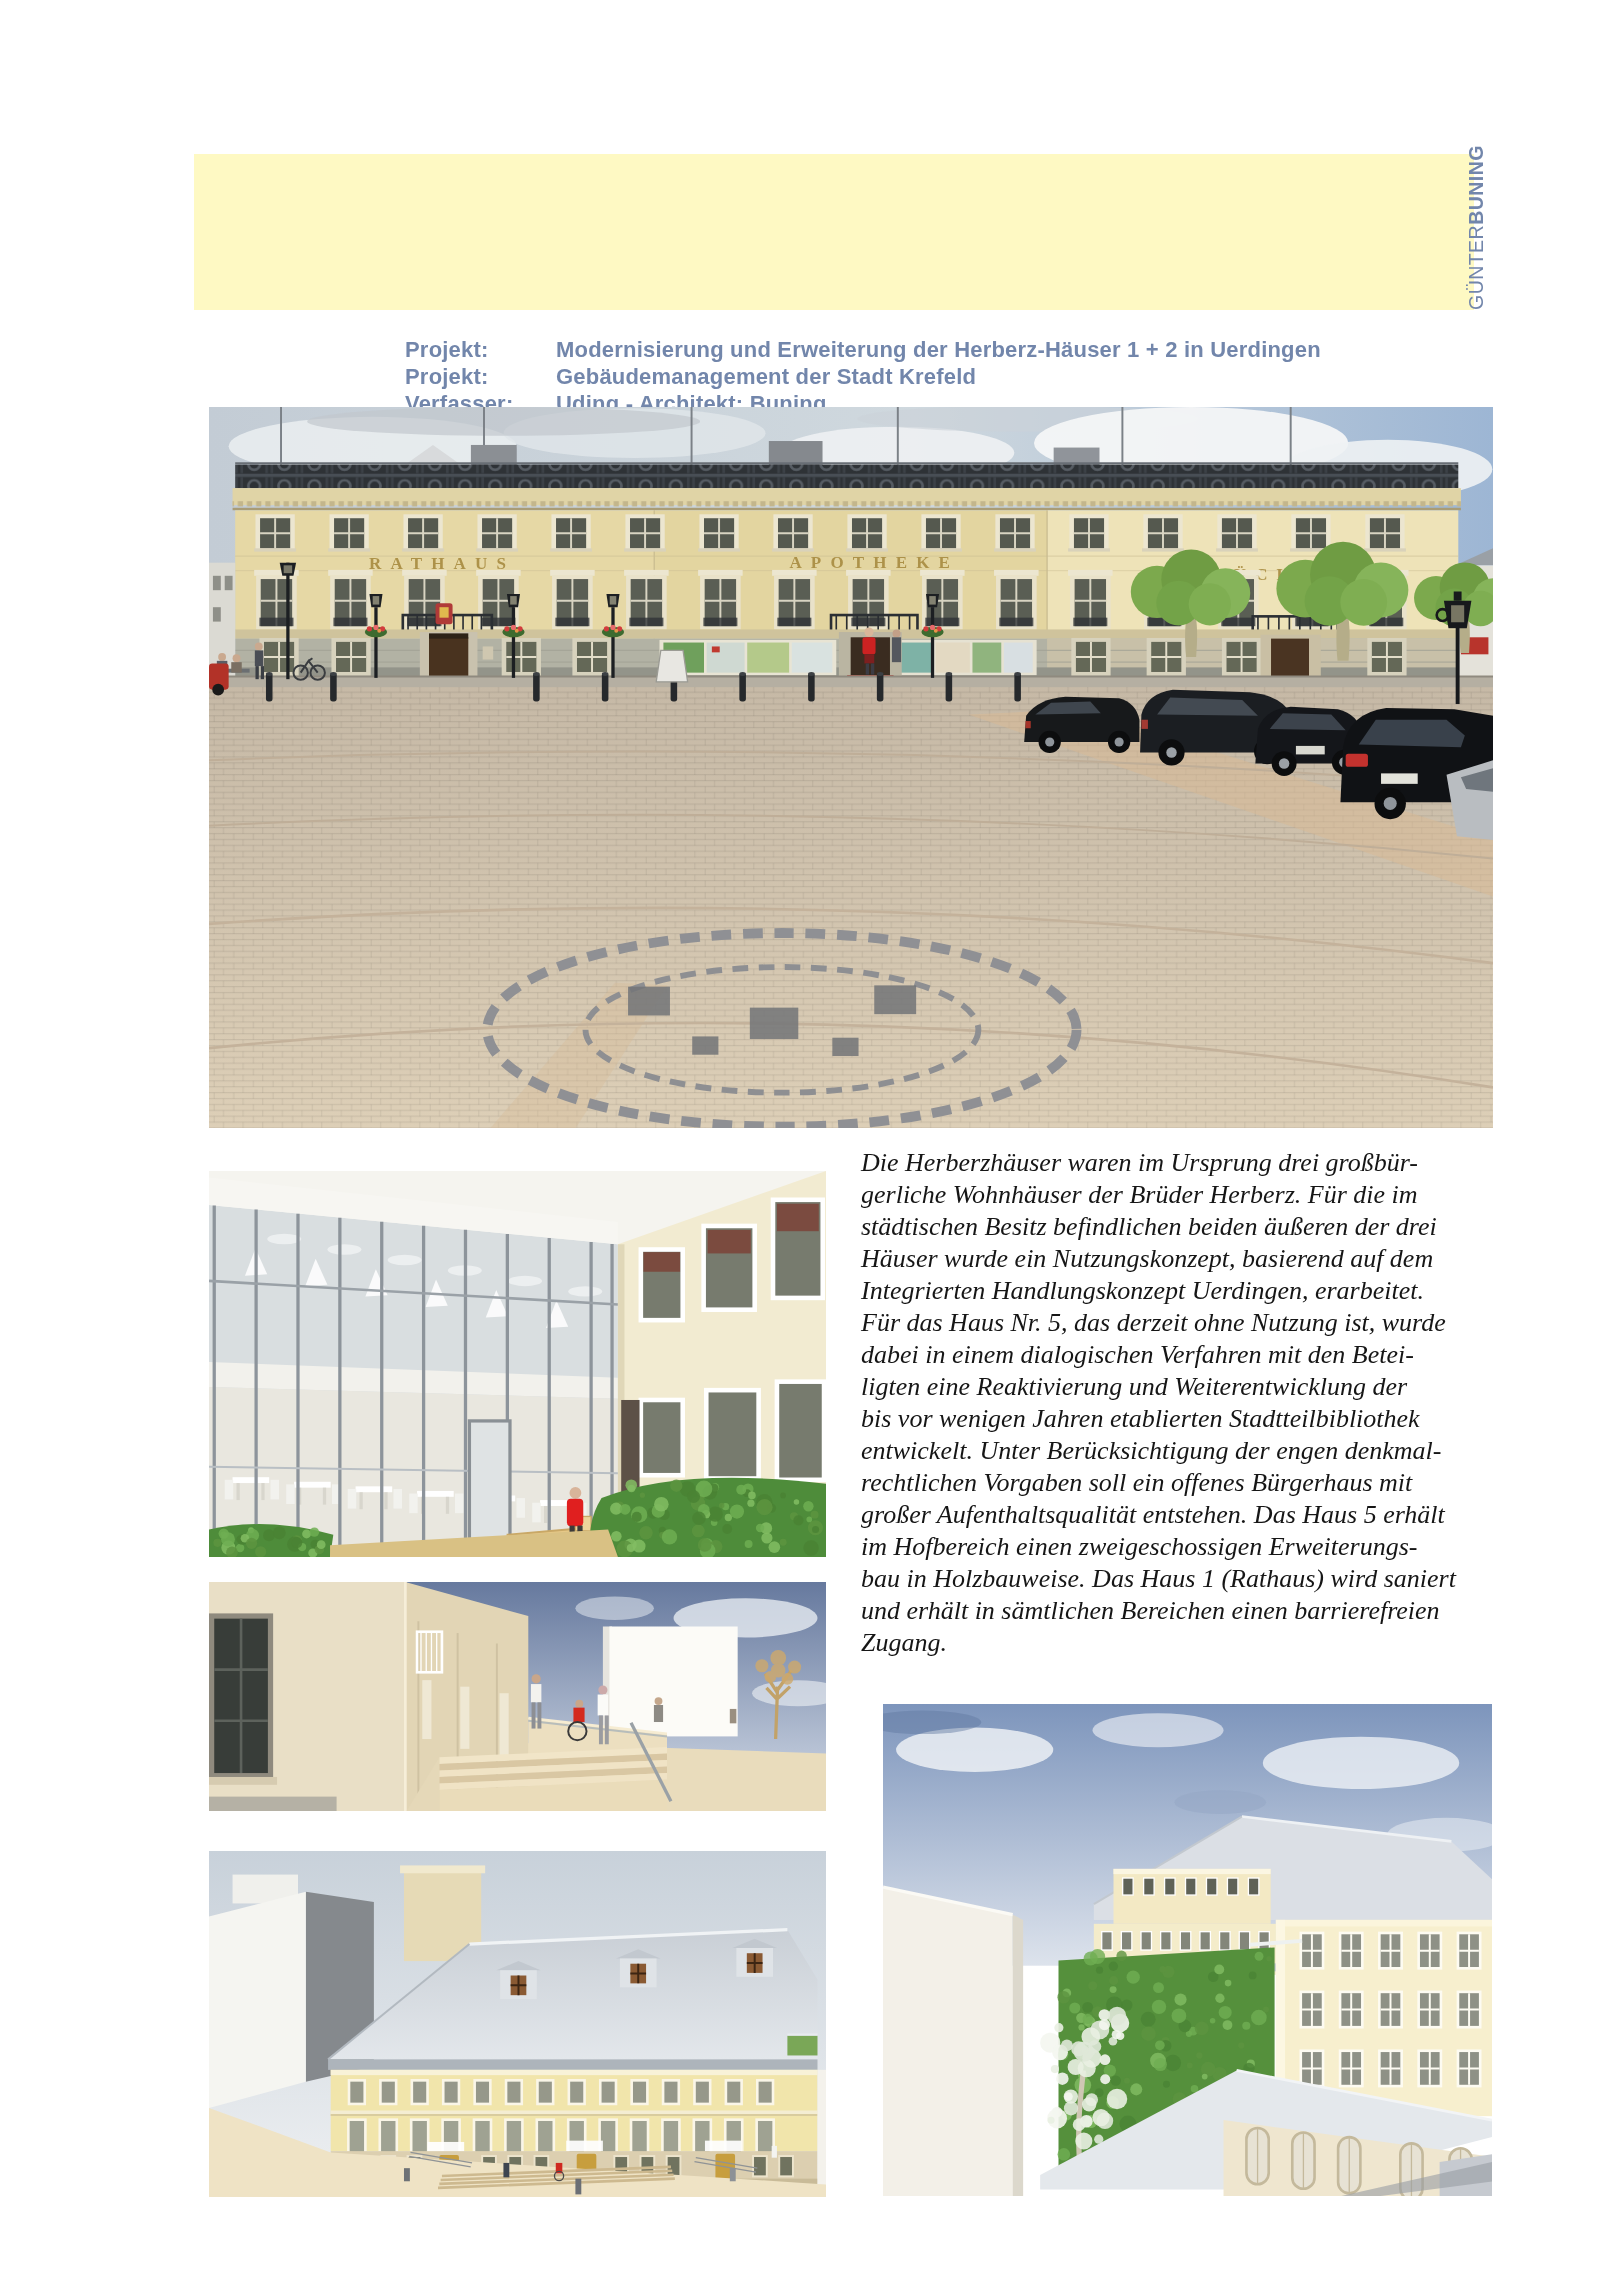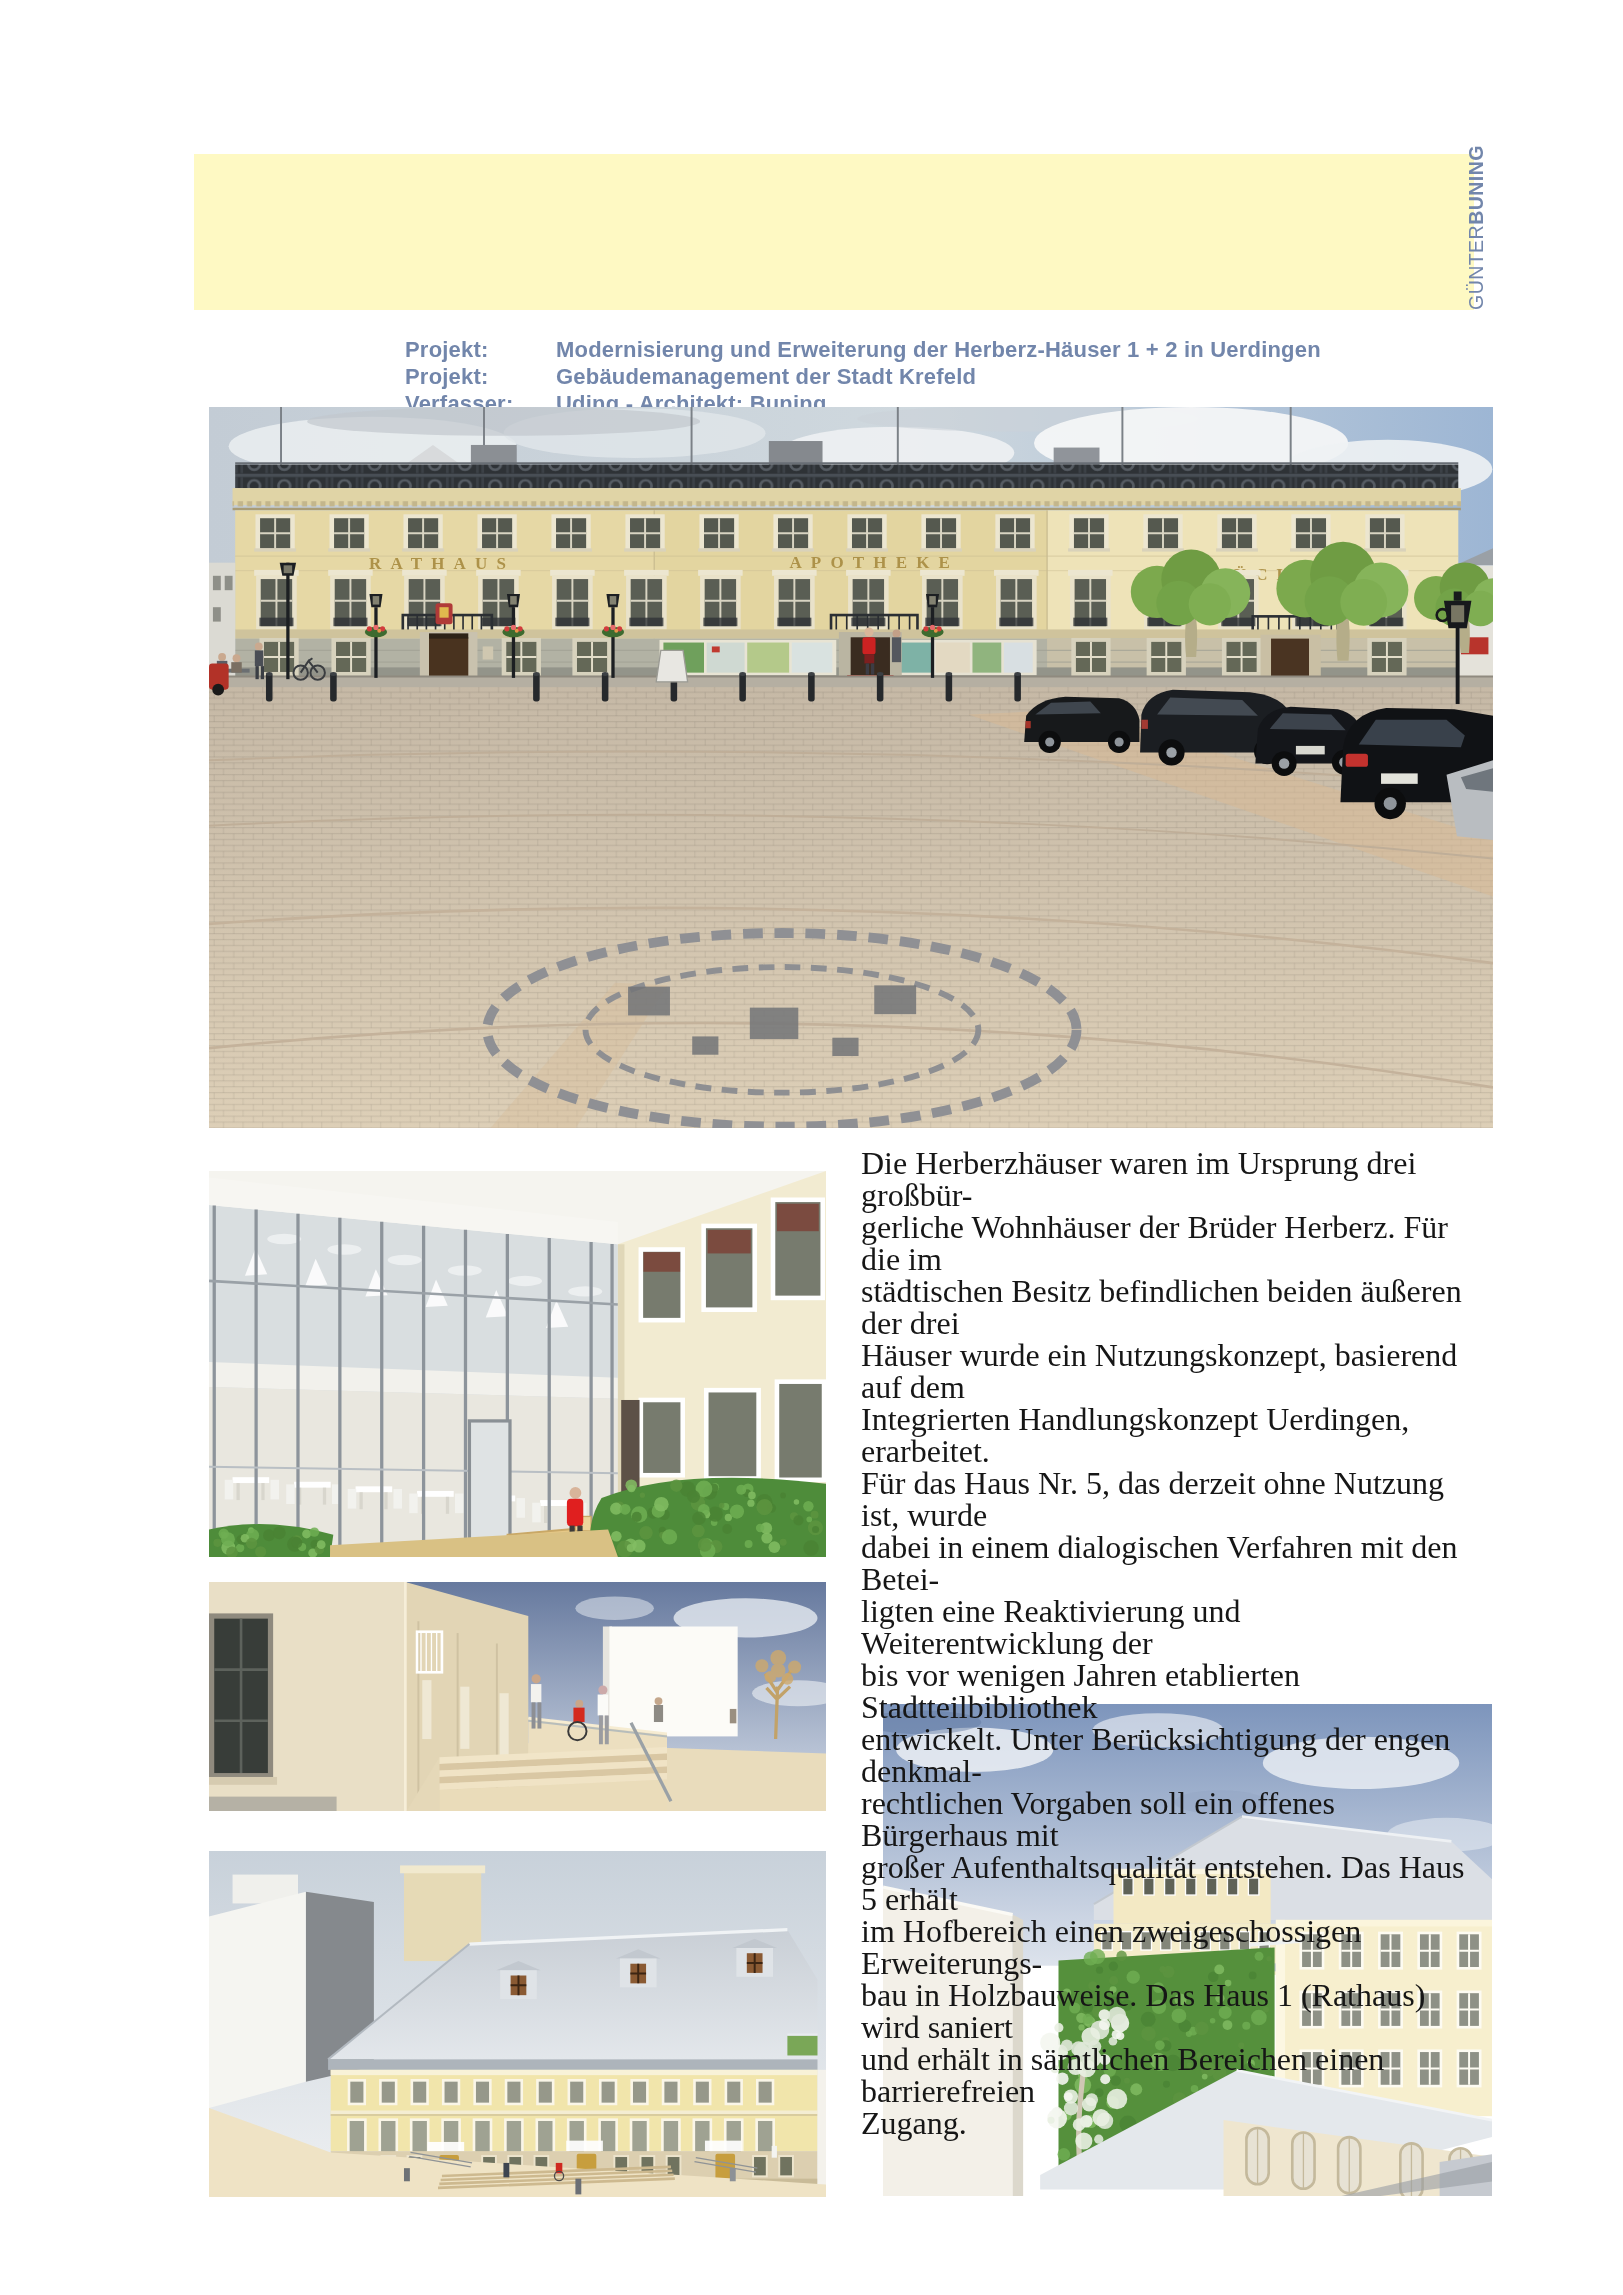--- a/index.html
+++ b/index.html
@@ -7,22 +7,22 @@
         font-family:"Liberation Sans",sans-serif;}
   .band{position:absolute;left:194px;top:154px;width:1280px;height:156px;background:#fef9c3;}
   .hrows{position:absolute;left:211px;top:182px;display:grid;grid-template-columns:151px auto;
          font-weight:bold;font-size:22px;line-height:27px;color:#7286ab;letter-spacing:0.2px;}
   .logo{position:absolute;left:1399px;top:222px;width:154px;height:22px;
         transform:rotate(-90deg);transform-origin:center;
         font-size:19.6px;font-weight:400;color:#7286ab;letter-spacing:0.4px;white-space:nowrap;
         text-align:left;line-height:22px;}
   .logo b{font-weight:700;}
   .bodytext{position:absolute;left:861px;top:1147px;width:622px;
-        font-family:"Liberation Serif",serif;font-size:32px;line-height:32px;color:#161616;
-        white-space:pre-line;}
+        font-family:"Liberation Serif",serif;font-size:26px;line-height:32px;color:#161616;
+        white-space:pre-line;font-style:italic;}
   figure{position:absolute;margin:0;padding:16px;}
   svg{display:block;}
 </style>
 </head>
 <body>
 
 <div class="page">
 
   <div class="band">
     <div class="hrows">

